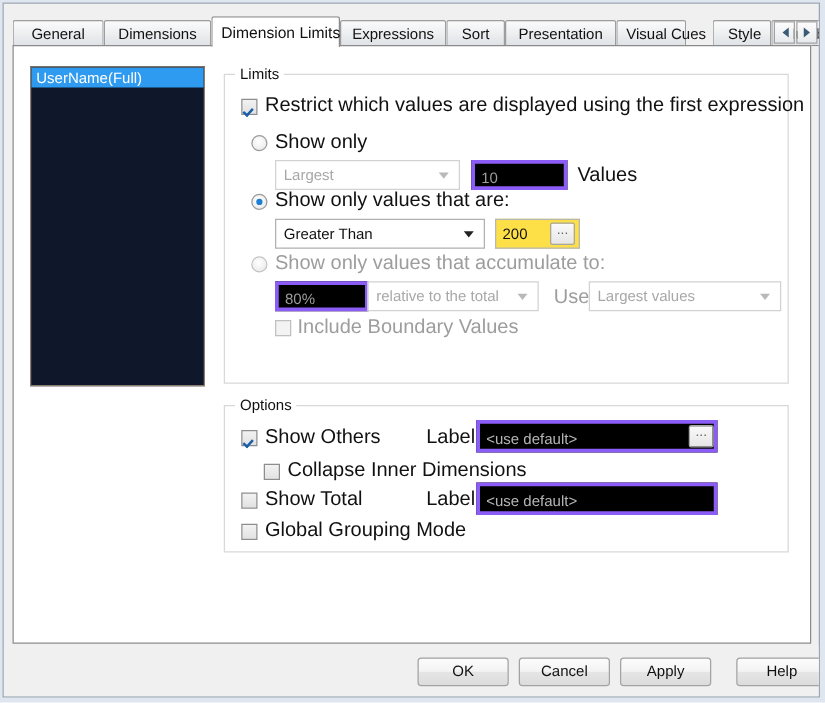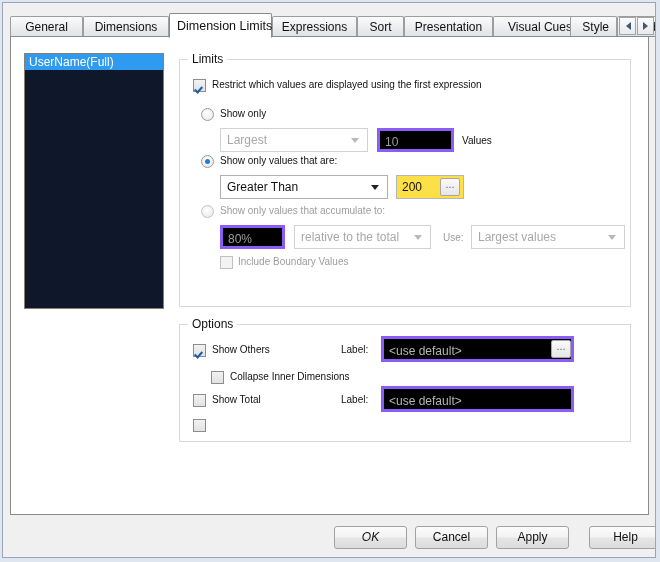--- a/index.html
+++ b/index.html
@@ -187,21 +187,21 @@
     top: 3px;
     width: 5px;
     height: 5px;
     border-radius: 50%;
     background: #1d7fd4;
   }
   .rad.disabled { border-color: #c3c3c3; }
 
   .ctl-label {
     position: absolute;
-    font-size: 10px;
+    font-size: 16px;
     line-height: 14px;
     color: #111;
     white-space: nowrap;
   }
   .ctl-label.disabled { color: #9d9d9d; }
 
   .textbox {
     position: absolute;
     box-sizing: border-box;
     border: 1px solid #b6b6b6;
@@ -301,21 +301,21 @@
     </div>
     <div class="tab" style="left:262px; width:85px;">
       <span>Expressions</span>
     </div>
     <div class="tab" style="left:347px; width:47px;">
       <span>Sort</span>
     </div>
     <div class="tab" style="left:394px; width:89px;">
       <span>Presentation</span>
     </div>
-    <div class="tab" style="left:483px; width:94px;">
+    <div class="tab" style="left:483px; width:56px;">
       <span>Visual Cues</span>
     </div>
     <div class="tab" style="left:560px; width:47px;text-align:right;">
       <span>Style</span>
     </div>
     <div class="tab" style="left:607px; width:64px;">
       <span>Number</span>
     </div>
 
     <div class="tabscroll left" style="left:609px;">
@@ -360,21 +360,21 @@
 
       <div class="textbox" style="left:216px; top:115px; width:68px; height:24px; line-height:22px;">
         <span>200</span>
       </div>
       <span class="ellipsis-btn" style="left:260px; top:118px;">...</span>
 
 
       <span class="rad disabled" style="left:21px; top:145px;"></span>
       <span class="ctl-label disabled" style="left:40px; top:144px;">Show only values that accumulate to:</span>
 
-      <div class="textbox disabled" style="left:40px; top:165px; width:65px; height:24px; line-height:22px;">
+      <div class="textbox disabled" style="left:40px; top:165px; width:75px; height:24px; line-height:22px;">
         <span>80%</span>
       </div>
       <div class="combo disabled" style="left:114px; top:165px; width:137px; height:24px;">
         <span>relative to the total</span>
         <span class="carat"></span>
       </div>
       <span class="ctl-label disabled" style="left:263px; top:171px;">Use:</span>
       <div class="combo disabled" style="left:291px; top:165px; width:154px; height:24px;">
         <span>Largest values</span>
         <span class="carat"></span>
@@ -399,24 +399,25 @@
       <span class="ctl-label" style="left:50px; top:45px;">Collapse Inner Dimensions</span>
 
       <span class="chk" style="left:13px; top:69px;"></span>
       <span class="ctl-label" style="left:32px; top:68px;">Show Total</span>
       <span class="ctl-label" style="left:161px; top:68px;">Label:</span>
       <div class="textbox disabled placeholder" style="left:201px; top:61px; width:193px; height:26px; line-height:24px;">
         <span>&lt;use default&gt;</span>
       </div>
 
       <span class="chk" style="left:13px; top:94px;"></span>
+      <span class="ctl-label" style="left:32px; top:93px;">Global Grouping Mode</span>
     </div>
 
   </div>
 
   <div id="footer">
-    <div class="btn" style="left:331px;font-style:italic;">OK</div>
+    <div class="btn" style="left:331px;">OK</div>
     <div class="btn" style="left:412px;">Cancel</div>
     <div class="btn" style="left:493px;">Apply</div>
     <div class="btn" style="left:586px;">Help</div>
   </div>
 
 </div>
 
 </body></html>

